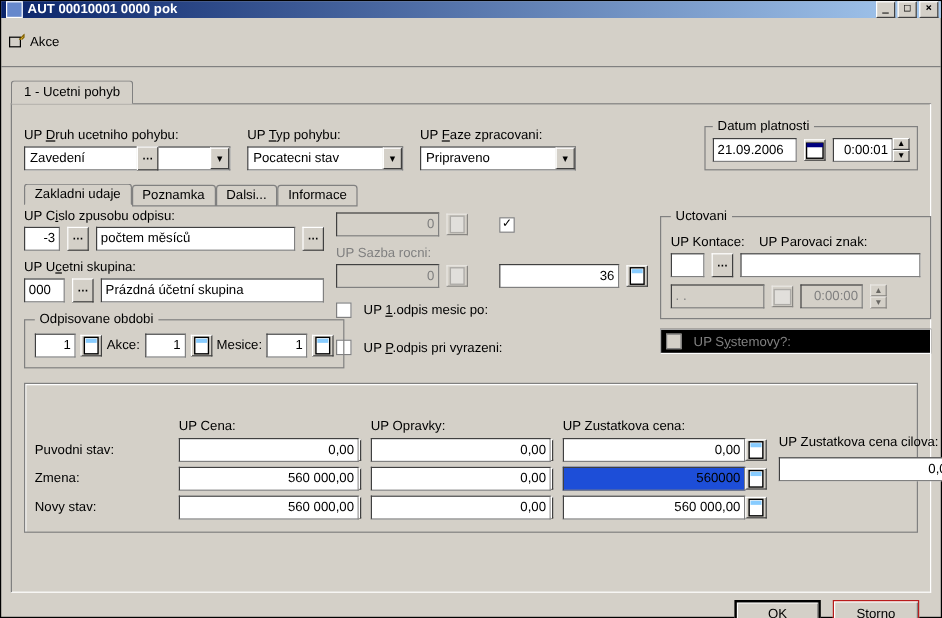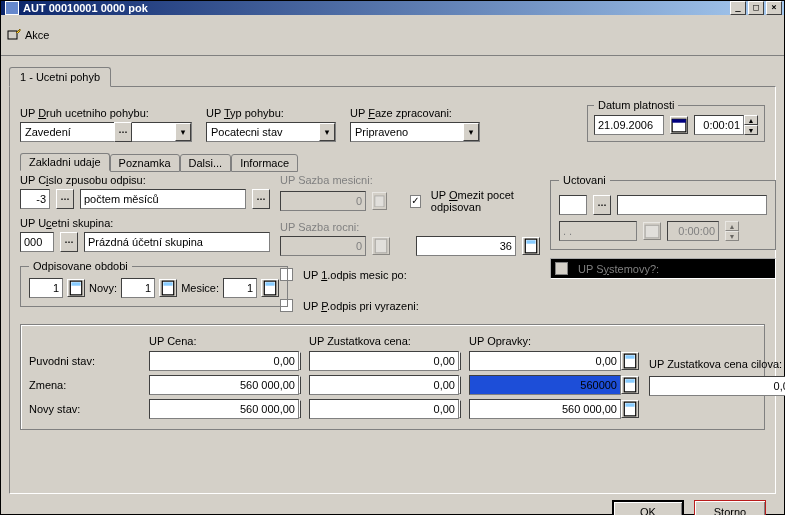--- a/index.html
+++ b/index.html
@@ -24,21 +24,21 @@
 input[type=text], .combo, .num { height: 20px; border: 1px solid #808080; border-top-color:#404040; border-left-color:#404040; background:#fff; padding: 2px 3px; }
 input[readonly], .disabled { background:#d4d0c8; color:#808080; }
 .combo { display:flex; align-items:center; justify-content:space-between; background:#fff; padding:0 0 0 4px;}
 .combo .arrow, .ddbtn, .calbtn, .spbtn, .dotbtn { width:16px; height:18px; background:#d4d0c8; border:1px solid #fff; border-right-color:#404040; border-bottom-color:#404040; display:flex; align-items:center; justify-content:center; cursor:default; font-size:9px;}
 .dotbtn { width:18px; height:20px; font-weight:bold;}
 .calbtn { width:18px; height:18px; }
 .spbtn { width:14px; height:10px; font-size:7px; line-height:7px;}
 .spin { display:flex; flex-direction:column; }
 fieldset { border: 1px solid #808080; border-radius:0; padding: 6px 8px 8px 8px; margin:0; position: relative; }
 fieldset legend { padding: 0 4px; background:#d4d0c8; }
-.grid3 { display:grid; grid-template-columns: 110px 150px 150px 170px; gap:4px 10px; align-items:center; }
+.grid3 { display:grid; grid-template-columns: 110px 150px 150px 170px; gap:4px 10px; align-items:center;margin-top:19px; }
 .rightnum { text-align:right; }
 .cell { display:flex; align-items:center; }
 .cell input { flex:1; text-align:right; }
 .chk { width:13px; height:13px; border:1px solid #808080; background:#fff; display:inline-flex; align-items:center; justify-content:center; margin-right:4px;}
 .chk.checked::after { content:"✓"; font-size:10px; line-height:10px;}
 .btn { min-width:72px; height:23px; border:1px solid #b91c1c; background:#d4d0c8; box-shadow: inset 1px 1px #fff, inset -1px -1px #808080; padding:2px 12px; cursor:default;}
 .btn.default { border:2px solid #000; box-shadow: inset 1px 1px #fff, inset -1px -1px #808080;}
 .footer { display:flex; justify-content:flex-end; gap:10px; padding: 6px 10px 0 0; }
 .lbl-dim { color:#808080; }
 .tab-row { display:flex; gap:0; align-items:flex-end; }
@@ -149,52 +149,50 @@
             <fieldset style="margin-top:8px;">
               <legend>Odpisovane obdobi</legend>
               <div class="row" style="gap:4px;">
                 <input type="text" style="width: 34px; text-align: right;" value="1">
                 <span class="calbtn">
                     <svg viewBox="0 0 14 14">
                       <rect x="2" y="1" width="10" height="12" fill="#fff" stroke="#000"></rect>
                       <rect x="3" y="2" width="8" height="3" fill="#8cf"></rect>
                     </svg>
                   </span>
-                <span>Novy:</span>
+                <span>Akce:</span>
                 <input type="text" style="width: 34px; text-align: right;" value="1">
                 <span class="calbtn">
                     <svg viewBox="0 0 14 14">
                       <rect x="2" y="1" width="10" height="12" fill="#fff" stroke="#000"></rect>
                       <rect x="3" y="2" width="8" height="3" fill="#8cf"></rect>
                     </svg>
                   </span>
                 <span>Mesice:</span>
                 <input type="text" style="width: 34px; text-align: right;" value="1">
                 <span class="calbtn">
                     <svg viewBox="0 0 14 14">
                       <rect x="2" y="1" width="10" height="12" fill="#fff" stroke="#000"></rect>
                       <rect x="3" y="2" width="8" height="3" fill="#8cf"></rect>
                     </svg>
                   </span>
               </div>
             </fieldset>
           </div>
 
           <div style="width:280px;">
-            <div class="lbl-dim">UP Sazba mesicni:</div>
             <div class="row" style="margin-top:3px;">
               <input type="text" readonly="" class="disabled rightnum" style="width: 86px;" value="0">
               <span class="calbtn" style="opacity:.5">
                   <svg viewBox="0 0 14 14">
                     <rect x="2" y="1" width="10" height="12" fill="#eee" stroke="#888"></rect>
                   </svg>
                 </span>
               <div style="width:14px;"></div>
               <span class="chk checked"></span>
-              <span>UP <span class="underline">O</span>mezit pocet odpisovan</span>
             </div>
             <div class="lbl-dim" style="margin-top:8px;">UP Sazba rocni:</div>
             <div class="row" style="margin-top:3px;">
               <input type="text" readonly="" class="disabled rightnum" style="width: 86px;" value="0">
               <span class="calbtn" style="opacity:.5">
                   <svg viewBox="0 0 14 14">
                     <rect x="2" y="1" width="10" height="12" fill="#eee" stroke="#888"></rect>
                   </svg>
                 </span>
               <div style="width:14px;"></div>
@@ -212,20 +210,24 @@
             </div>
             <div class="row" style="margin-top:18px;">
               <span class="chk"></span>
               <span>UP <span class="underline">P</span>.odpis pri vyrazeni:</span>
             </div>
           </div>
 
           <div style="flex:1;">
             <fieldset>
               <legend>Uctovani</legend>
+              <div class="row" style="margin-top:4px; gap:12px;">
+                <span>UP Kontace:</span>
+                <span>UP Parovaci znak:</span>
+              </div>
               <div class="row" style="margin-top:3px;">
                 <input type="text" style="width: 28px;">
                 <span class="dotbtn">⋯</span>
                 <input type="text" style="flex: 1 1 0%;">
               </div>
               <div class="row" style="margin-top:6px;">
                 <input type="text" readonly="" class="disabled" style="width: 78px;" value=". .">
                 <span class="calbtn" style="opacity:.5">
                     <svg viewBox="0 0 14 14">
                       <rect x="1" y="2" width="12" height="11" fill="#eee" stroke="#888"></rect>
@@ -242,22 +244,22 @@
               <span class="chk" style="background:#d4d0c8;"></span>
               <span class="lbl-dim">UP S<span class="underline">y</span>stemovy?:</span>
             </div>
           </div>
         </div>
 
         <div style="border:1px solid #808080; box-shadow: inset 1px 1px #fff; padding:10px 8px; margin-top:12px; display:flex; gap:10px;">
           <div class="grid3" style="flex:1;">
             <div></div>
             <div>UP Cena:</div>
+            <div>UP Opravky:</div>
             <div>UP Zustatkova cena:</div>
-            <div>UP Opravky:</div>
 
             <div>Puvodni stav:</div>
             <div class="cell">
                 <input type="text" value="0,00" style="">
                 <span class="calbtn">
                   <svg viewBox="0 0 14 14">
                     <rect x="2" y="1" width="10" height="12" fill="#fff" stroke="#000"></rect>
                     <rect x="3" y="2" width="8" height="3" fill="#8cf"></rect>
                   </svg>
                 </span>

